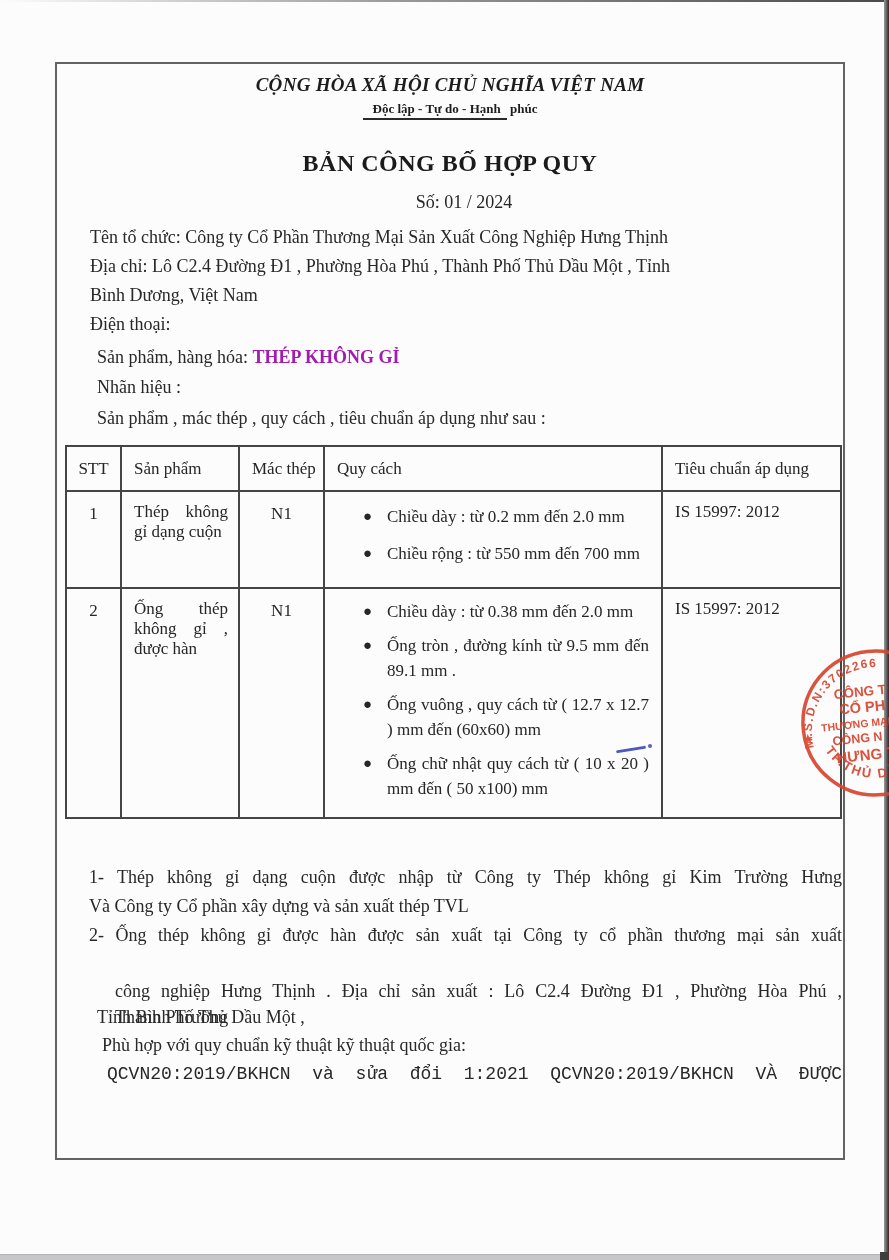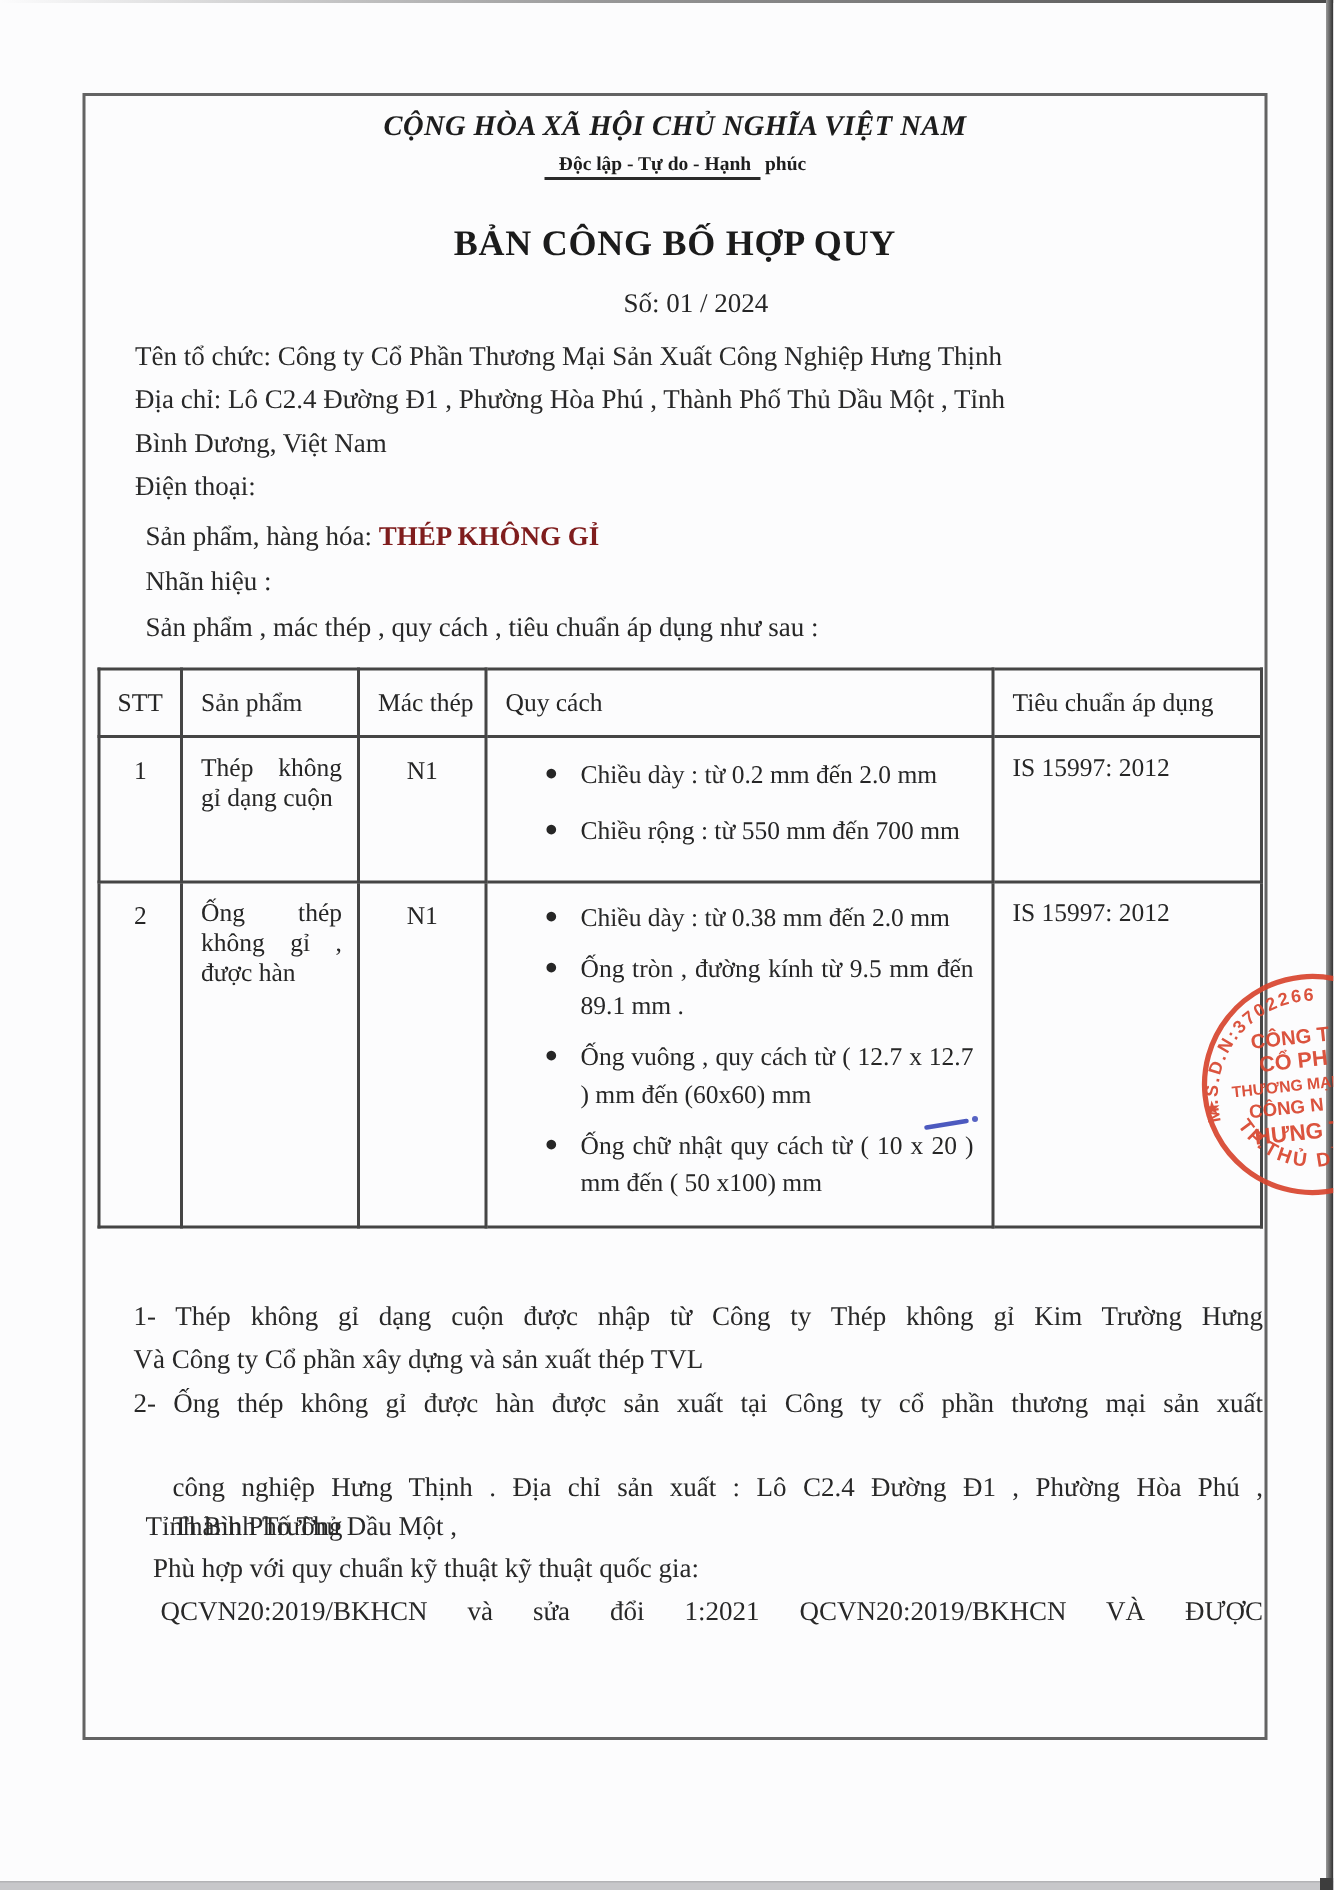--- a/index.html
+++ b/index.html
@@ -24,21 +24,21 @@
   }
   .center { position:absolute; left:0; width:100%; text-align:center; }
   .republic { top:10px; font-size:19px; font-weight:bold; color:#1d1d1d; letter-spacing:.3px;font-style:italic; }
   .motto { top:37px; font-size:13px; font-weight:bold; color:#1d1d1d; }
   .motto .u { border-bottom:2px solid #2a2a2a; padding:0 6px 2px 10px; }
   .doc-title { top:86px; font-size:24px; font-weight:bold; color:#1b1b1b; letter-spacing:.5px; }
   .doc-number { top:128px; font-size:18px;padding-left:28px; }
 
   .tl { position:absolute; font-size:18px; line-height:26px; white-space:nowrap; color:#282828; }
   .just { white-space:normal; text-align:justify; text-align-last:justify; }
-  .b { font-weight:bold; color:#7f1d1d; }
+  .b { font-weight:bold; color:#a21caf; }
 
   table.spec {
     position:absolute; left:8px; top:381px; width:775px;
     border-collapse:collapse; table-layout:fixed; font-size:17px; color:#262626;
   }
   table.spec td { border:2px solid #454545; vertical-align:top; }
   table.spec tr.hdr td { height:45px; vertical-align:middle; padding-left:12px; }
   td.c { text-align:center; padding-left:0 !important; }
   td.pad { padding:10px 10px 6px 12px; }
   .cell-just { text-align:justify; }
@@ -140,21 +140,21 @@
     </tbody>
       </table>
 
     <div class="tl just" style="top:800px; left:32px; width:753px;">1-  Thép không gỉ dạng cuộn được nhập từ Công ty Thép không gỉ Kim Trường Hưng</div>
     <div class="tl" style="top:829px; left:32px;">Và Công ty Cổ phần xây dựng và sản xuất thép TVL</div>
     <div class="tl just" style="top:858px; left:32px; width:753px;">2-  Ống thép không gỉ được hàn được sản xuất tại Công ty cổ phần thương mại sản xuất</div>
     <div class="tl just" style="top:887px; left:58px; width:727px;margin-top:27px;">công nghiệp Hưng Thịnh . Địa chỉ sản xuất : Lô C2.4 Đường Đ1 , Phường Hòa Phú ,</div>
     <div class="tl" style="top:916px; left:58px;margin-top:24px;">Thành Phố Thủ Dầu Một ,</div>
     <div class="tl" style="top:940px; left:40px;">Tỉnh Bình Trường</div>
     <div class="tl" style="top:968px; left:45px;">Phù hợp với quy chuẩn kỹ thuật kỹ thuật quốc gia:</div>
-    <div class="tl just" style="top:997px; left:50px; width:735px;">QCVN20:2019/BKHCN và sửa đổi 1:2021 QCVN20:2019/BKHCN VÀ ĐƯỢC</div>
+    <div class="tl just" style="top:997px; left:50px; width:735px;font-family:Liberation Mono, monospace;">QCVN20:2019/BKHCN và sửa đổi 1:2021 QCVN20:2019/BKHCN VÀ ĐƯỢC</div>
 
   </div>
 
   <div class="pen-dash"></div>
   <div class="pen-dot"></div>
 
   <svg class="stamp" width="160" height="160" viewBox="0 0 160 160">
     <g transform="rotate(-6 80 80)" fill="none">
       <circle cx="80" cy="80" r="72" stroke="#d8452e" stroke-width="3.5"></circle>
       <path id="arcTop" d="M 18,104 A 64,64 0 1 1 142,104"></path>

